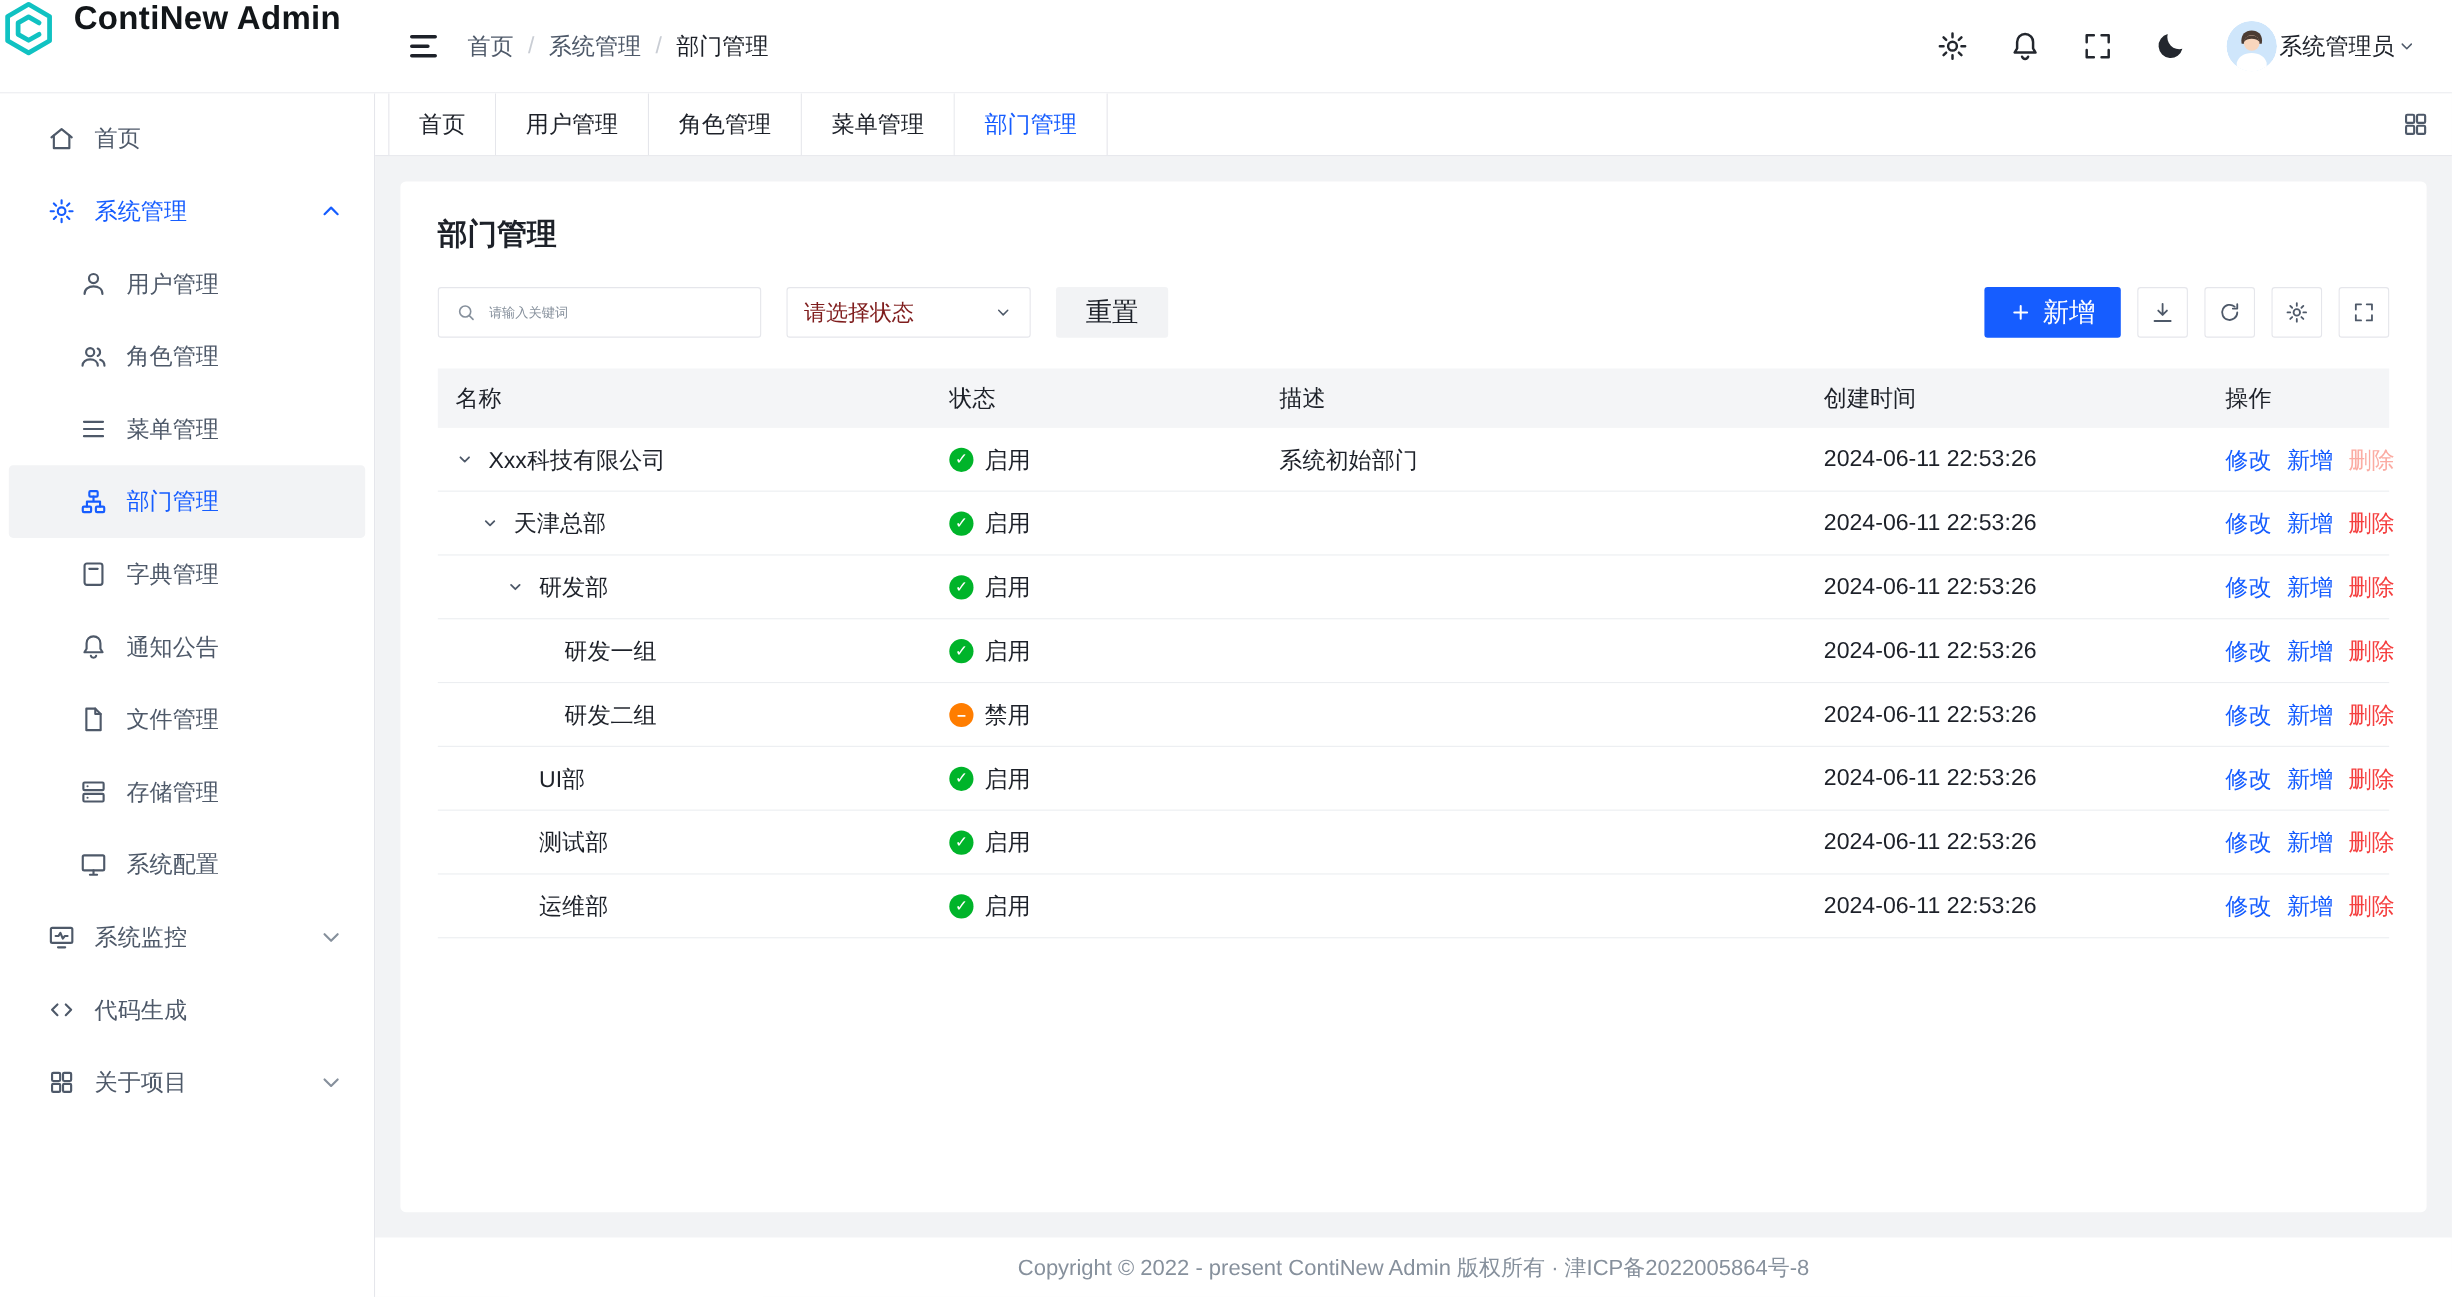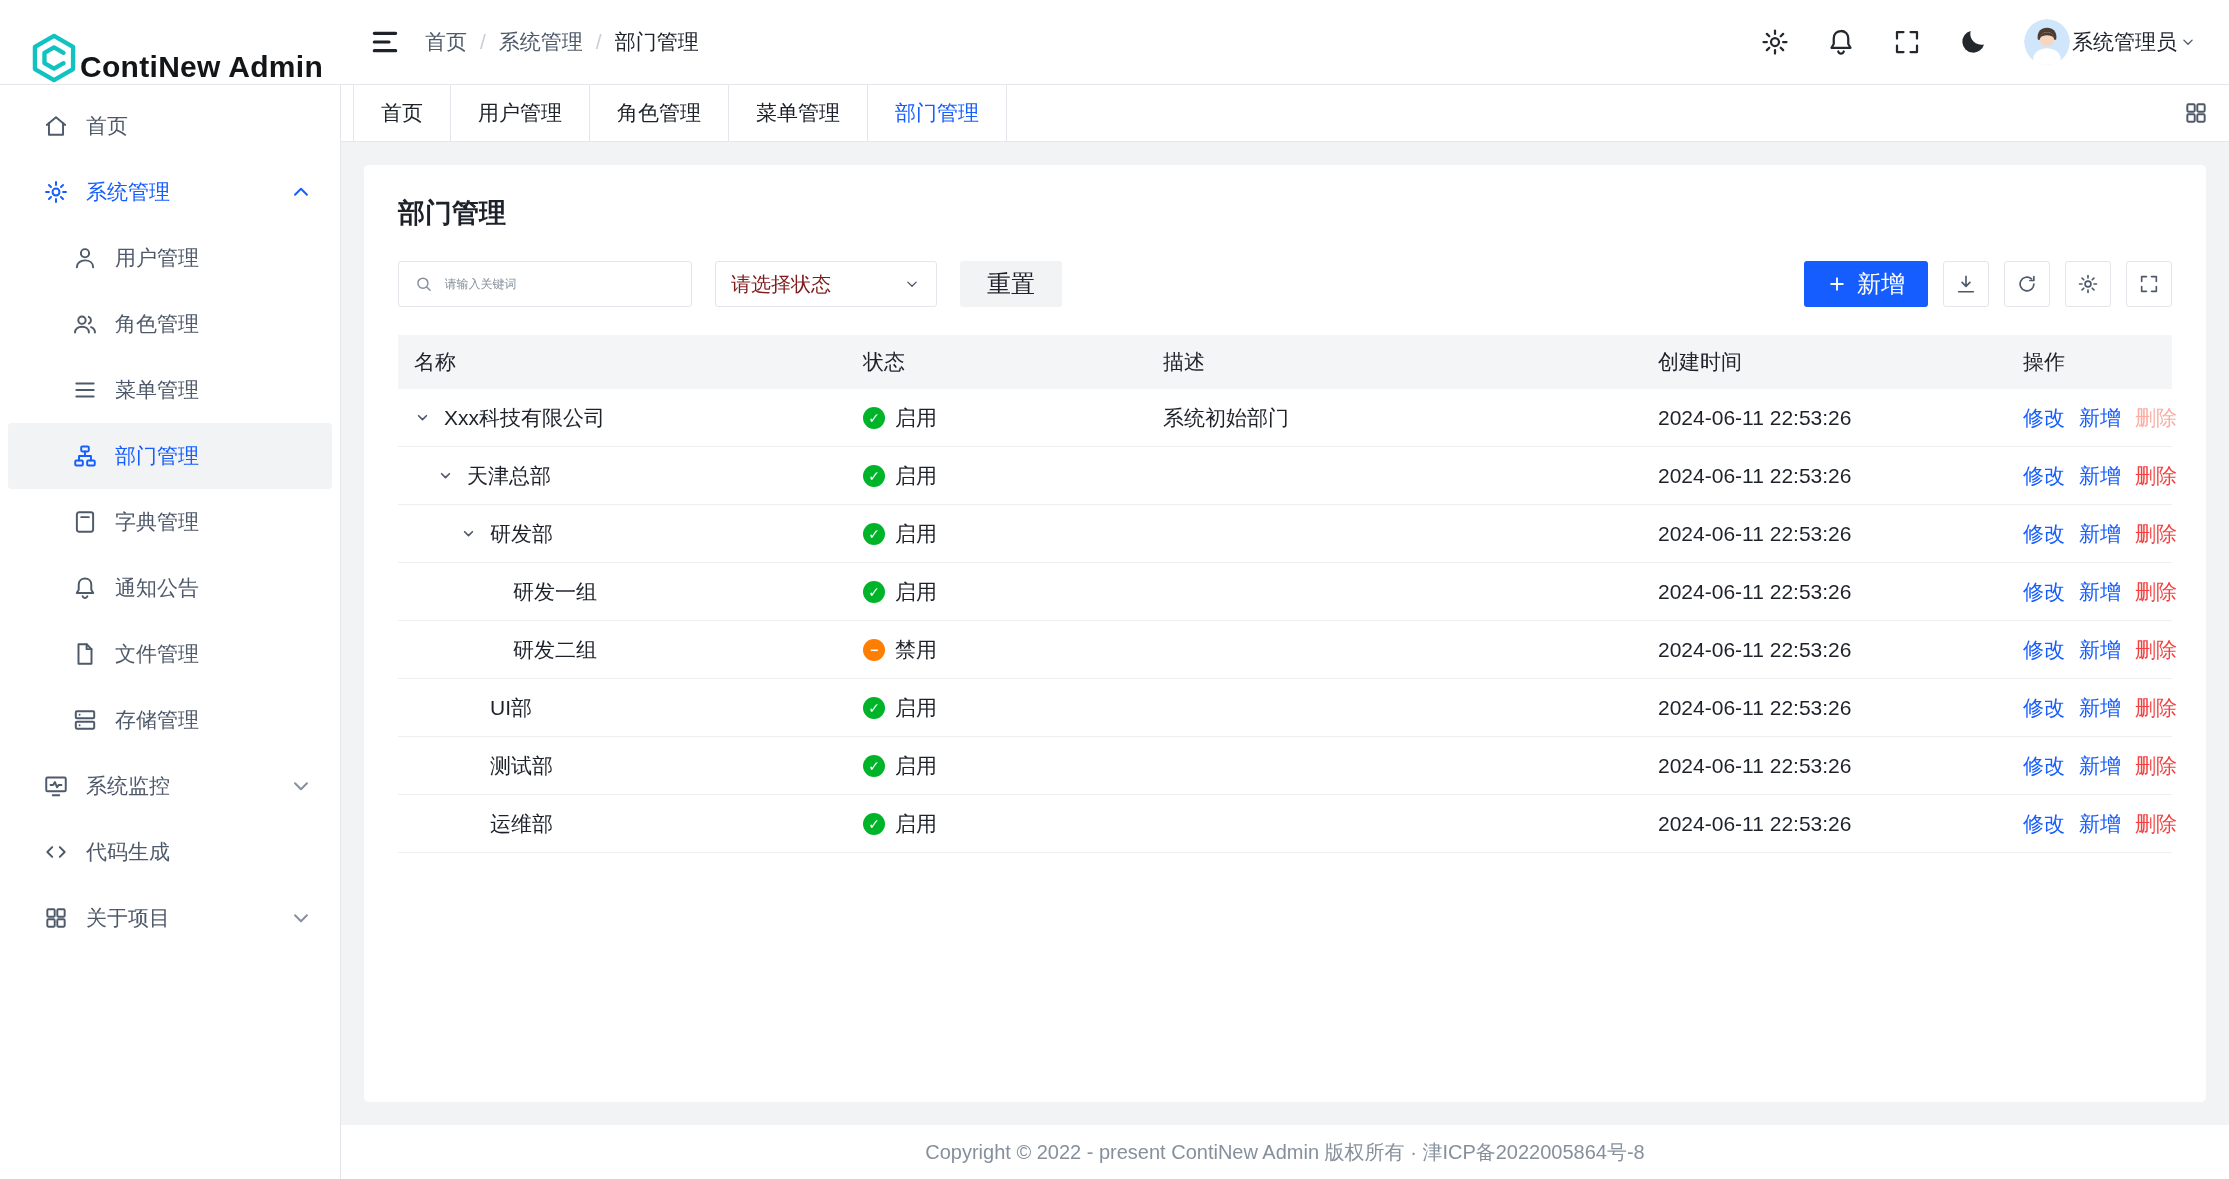--- a/index.html
+++ b/index.html
@@ -7,21 +7,21 @@
   body { font-family:"Liberation Sans","DejaVu Sans",sans-serif; color:#1d2129; background:#fff; font-size:21px; }
 
   .icon { fill:none; stroke:currentColor; stroke-width:1.8; stroke-linecap:round; stroke-linejoin:round; display:block; }
   .icon.filled { fill:currentColor; stroke:none; }
   .defs { position:absolute; width:0; height:0; overflow:hidden; }
 
   .app { display:flex; flex-direction:column; height:100%; }
 
   
   .topbar { flex:0 0 85px; display:flex; align-items:stretch; background:#fff; border-bottom:1px solid #e5e6eb; }
-  .logo-area { width:341px; flex:0 0 341px; display:flex; align-items:flex-end; padding-left:28px; }
+  .logo-area { width:341px; flex:0 0 341px; display:flex; align-items:flex-start; gap:15px; }
   .logo-area svg { color:#10c2c2; }
   .logo-title { font-size:30px; font-weight:700; color:#121619; letter-spacing:.3px; }
   .header-main { flex:1; display:flex; align-items:center; padding:0 32px 0 28px; }
   .fold-btn { color:#1d2129; cursor:pointer; display:flex; align-items:center; }
   .fold-btn .icon { stroke-width:2.4; }
   .breadcrumb { display:flex; align-items:center; gap:13px; margin-left:24px; color:#4e5969; }
   .breadcrumb .crumb { cursor:pointer; }
   .breadcrumb .sep { color:#c9cdd4; }
   .breadcrumb .current { color:#1d2129; }
   .header-right { margin-left:auto; display:flex; align-items:center; gap:36px; }
@@ -318,20 +318,26 @@
             <use href="#i-file"></use>
           </svg>
         <span>文件管理</span>
       </div>
       <div class="sub-item">
         <svg class="icon">
             <use href="#i-storage"></use>
           </svg>
         <span>存储管理</span>
       </div>
+      <div class="sub-item">
+        <svg class="icon">
+            <use href="#i-desktop"></use>
+          </svg>
+        <span>系统配置</span>
+      </div>
       <div class="side-item">
         <svg class="icon">
             <use href="#i-monitor"></use>
           </svg>
         <span>系统监控</span>
         <svg class="icon chev" width="20" height="20">
             <use href="#i-chevron-down"></use>
           </svg>
       </div>
       <div class="side-item">

